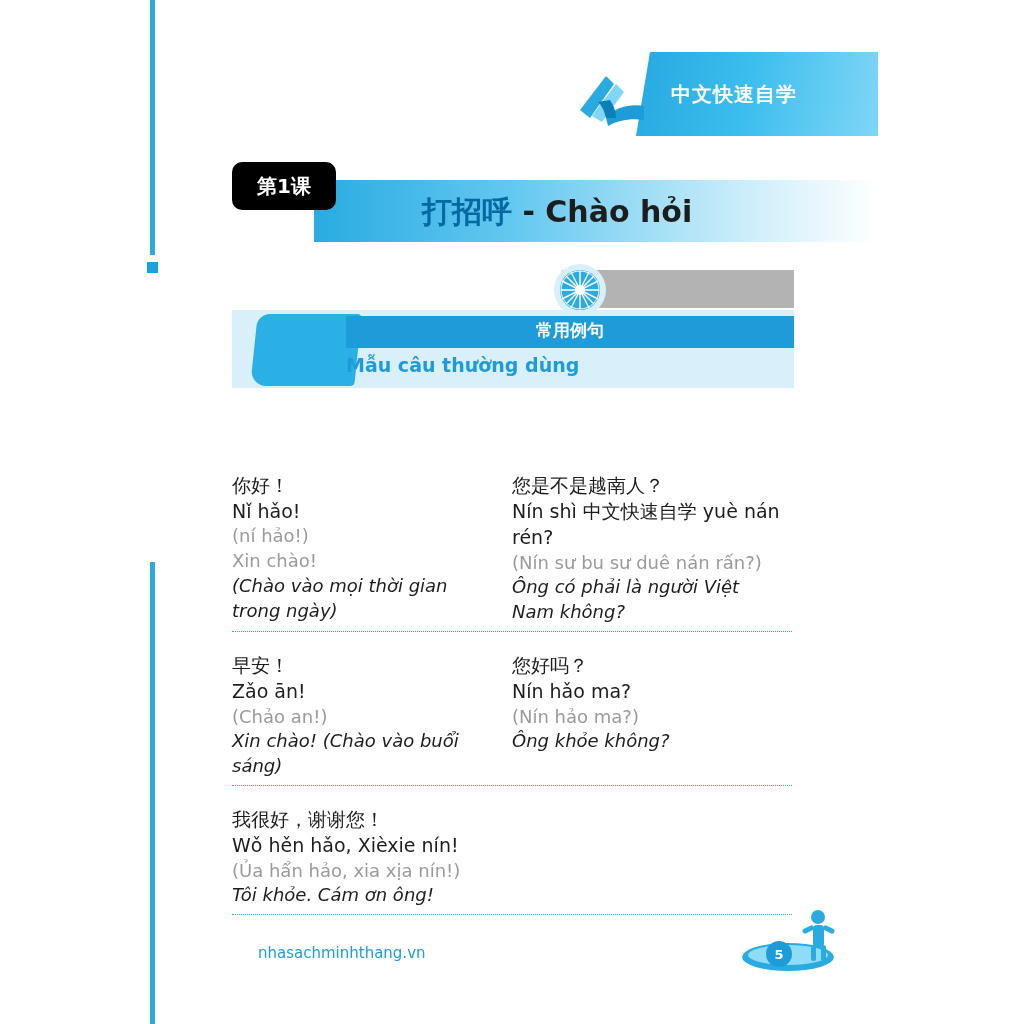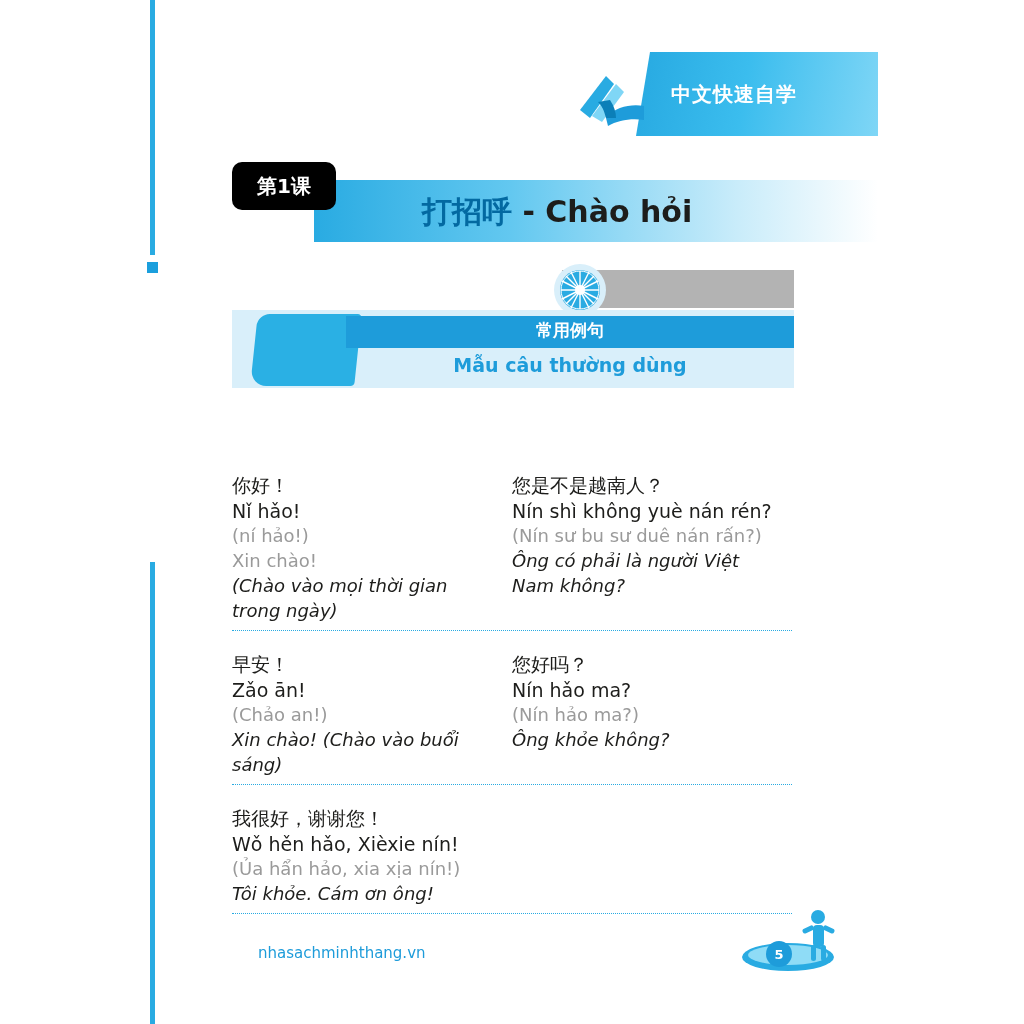--- a/index.html
+++ b/index.html
@@ -167,21 +167,20 @@
     text-align: center;
     color: #ffffff;
     font-size: 17px;
     font-weight: bold;
   }
   .sec-vi {
     position: absolute;
     left: 114px;
     top: 92px;
     width: 448px;
-    text-align: center;
     color: #1e9cda;
     font-size: 19px;
     font-weight: bold;
   }
   .sec-disc {
     position: absolute;
     left: 320px;
     top: 0;
     width: 56px;
     height: 56px;
@@ -320,21 +319,21 @@
   <div class="row">
     <div class="cell">
       <div class="hanzi">你好！</div>
       <div class="pinyin">Nǐ hǎo!</div>
       <div class="approx">(ní hảo!)</div>
       <div class="approx">Xin chào!</div>
       <div class="viet">(Chào vào mọi thời gian trong ngày)</div>
     </div>
     <div class="cell">
       <div class="hanzi">您是不是越南人？</div>
-      <div class="pinyin">Nín shì không yuè nán rén?</div>
+      <div class="pinyin">Nín shì 中文快速自学 yuè nán rén?</div>
       <div class="approx">(Nín sư bu sư duê nán rấn?)</div>
       <div class="viet">Ông có phải là người Việt Nam không?</div>
     </div>
   </div>
 
   <div class="row">
     <div class="cell">
       <div class="hanzi">早安！</div>
       <div class="pinyin">Zǎo ān!</div>
       <div class="approx">(Chảo an!)</div>

